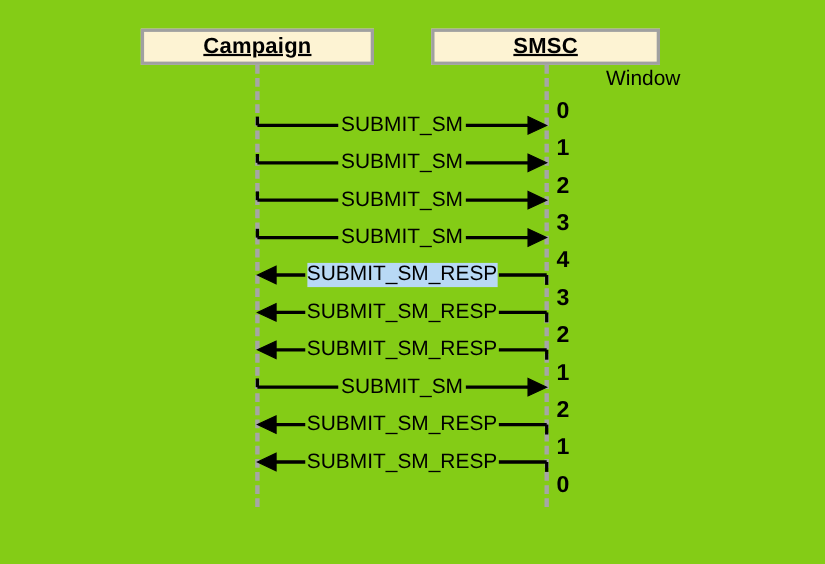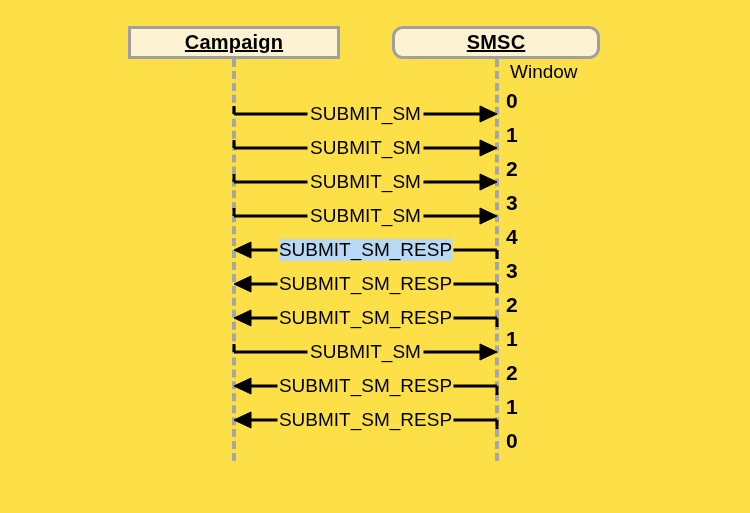--- a/index.html
+++ b/index.html
@@ -10,21 +10,21 @@
     width: 750px;
     height: 513px;
     background: #ffffff;
     font-family: "Liberation Sans", sans-serif;
     overflow: hidden;
   }
   #canvas {
     position: relative;
     width: 750px;
     height: 513px;
-    background: #fde047;
+    background: #84cc16;
   }
 
   
   .participant-box {
     position: absolute;
     box-sizing: border-box;
     background: #fdf3d3;
     border: 3px solid #a0a0a0;
     display: flex;
     align-items: center;
@@ -46,20 +46,21 @@
     border-left: 4px dashed #a6a6a6;
   }
 
   
   .window-title {
     position: absolute;
     font-size: 19px;
     font-weight: normal;
     color: #000000;
     white-space: nowrap;
+    margin-left: 41px;
   }
   .window-value {
     position: absolute;
     font-size: 21px;
     font-weight: bold;
     color: #000000;
     line-height: 1;
     white-space: nowrap;
   }
 
@@ -90,21 +91,21 @@
 </style>
 </head>
 <body>
 
 <div id="canvas">
 
   <div class="participant-box" id="box-campaign" style="left:128px; top:26px; width:212px; height:33px;">
     <span class="participant-label">Campaign</span>
   </div>
 
-  <div class="participant-box" id="box-smsc" style="left:392px; top:26px; width:208px; height:33px;border-radius:11px;">
+  <div class="participant-box" id="box-smsc" style="left:392px; top:26px; width:208px; height:33px;">
     <span class="participant-label">SMSC</span>
   </div>
 
   <div class="lifeline" id="lifeline-campaign" style="left:232px; top:59px; height:402px;"></div>
   <div class="lifeline" id="lifeline-smsc" style="left:495px; top:59px; height:402px;"></div>
 
   <div class="window-title" style="left:510px; top:61px;">Window</div>
 
   <div id="window-values">
       <div class="window-value" style="left: 506px; top: 90px;">0</div>

